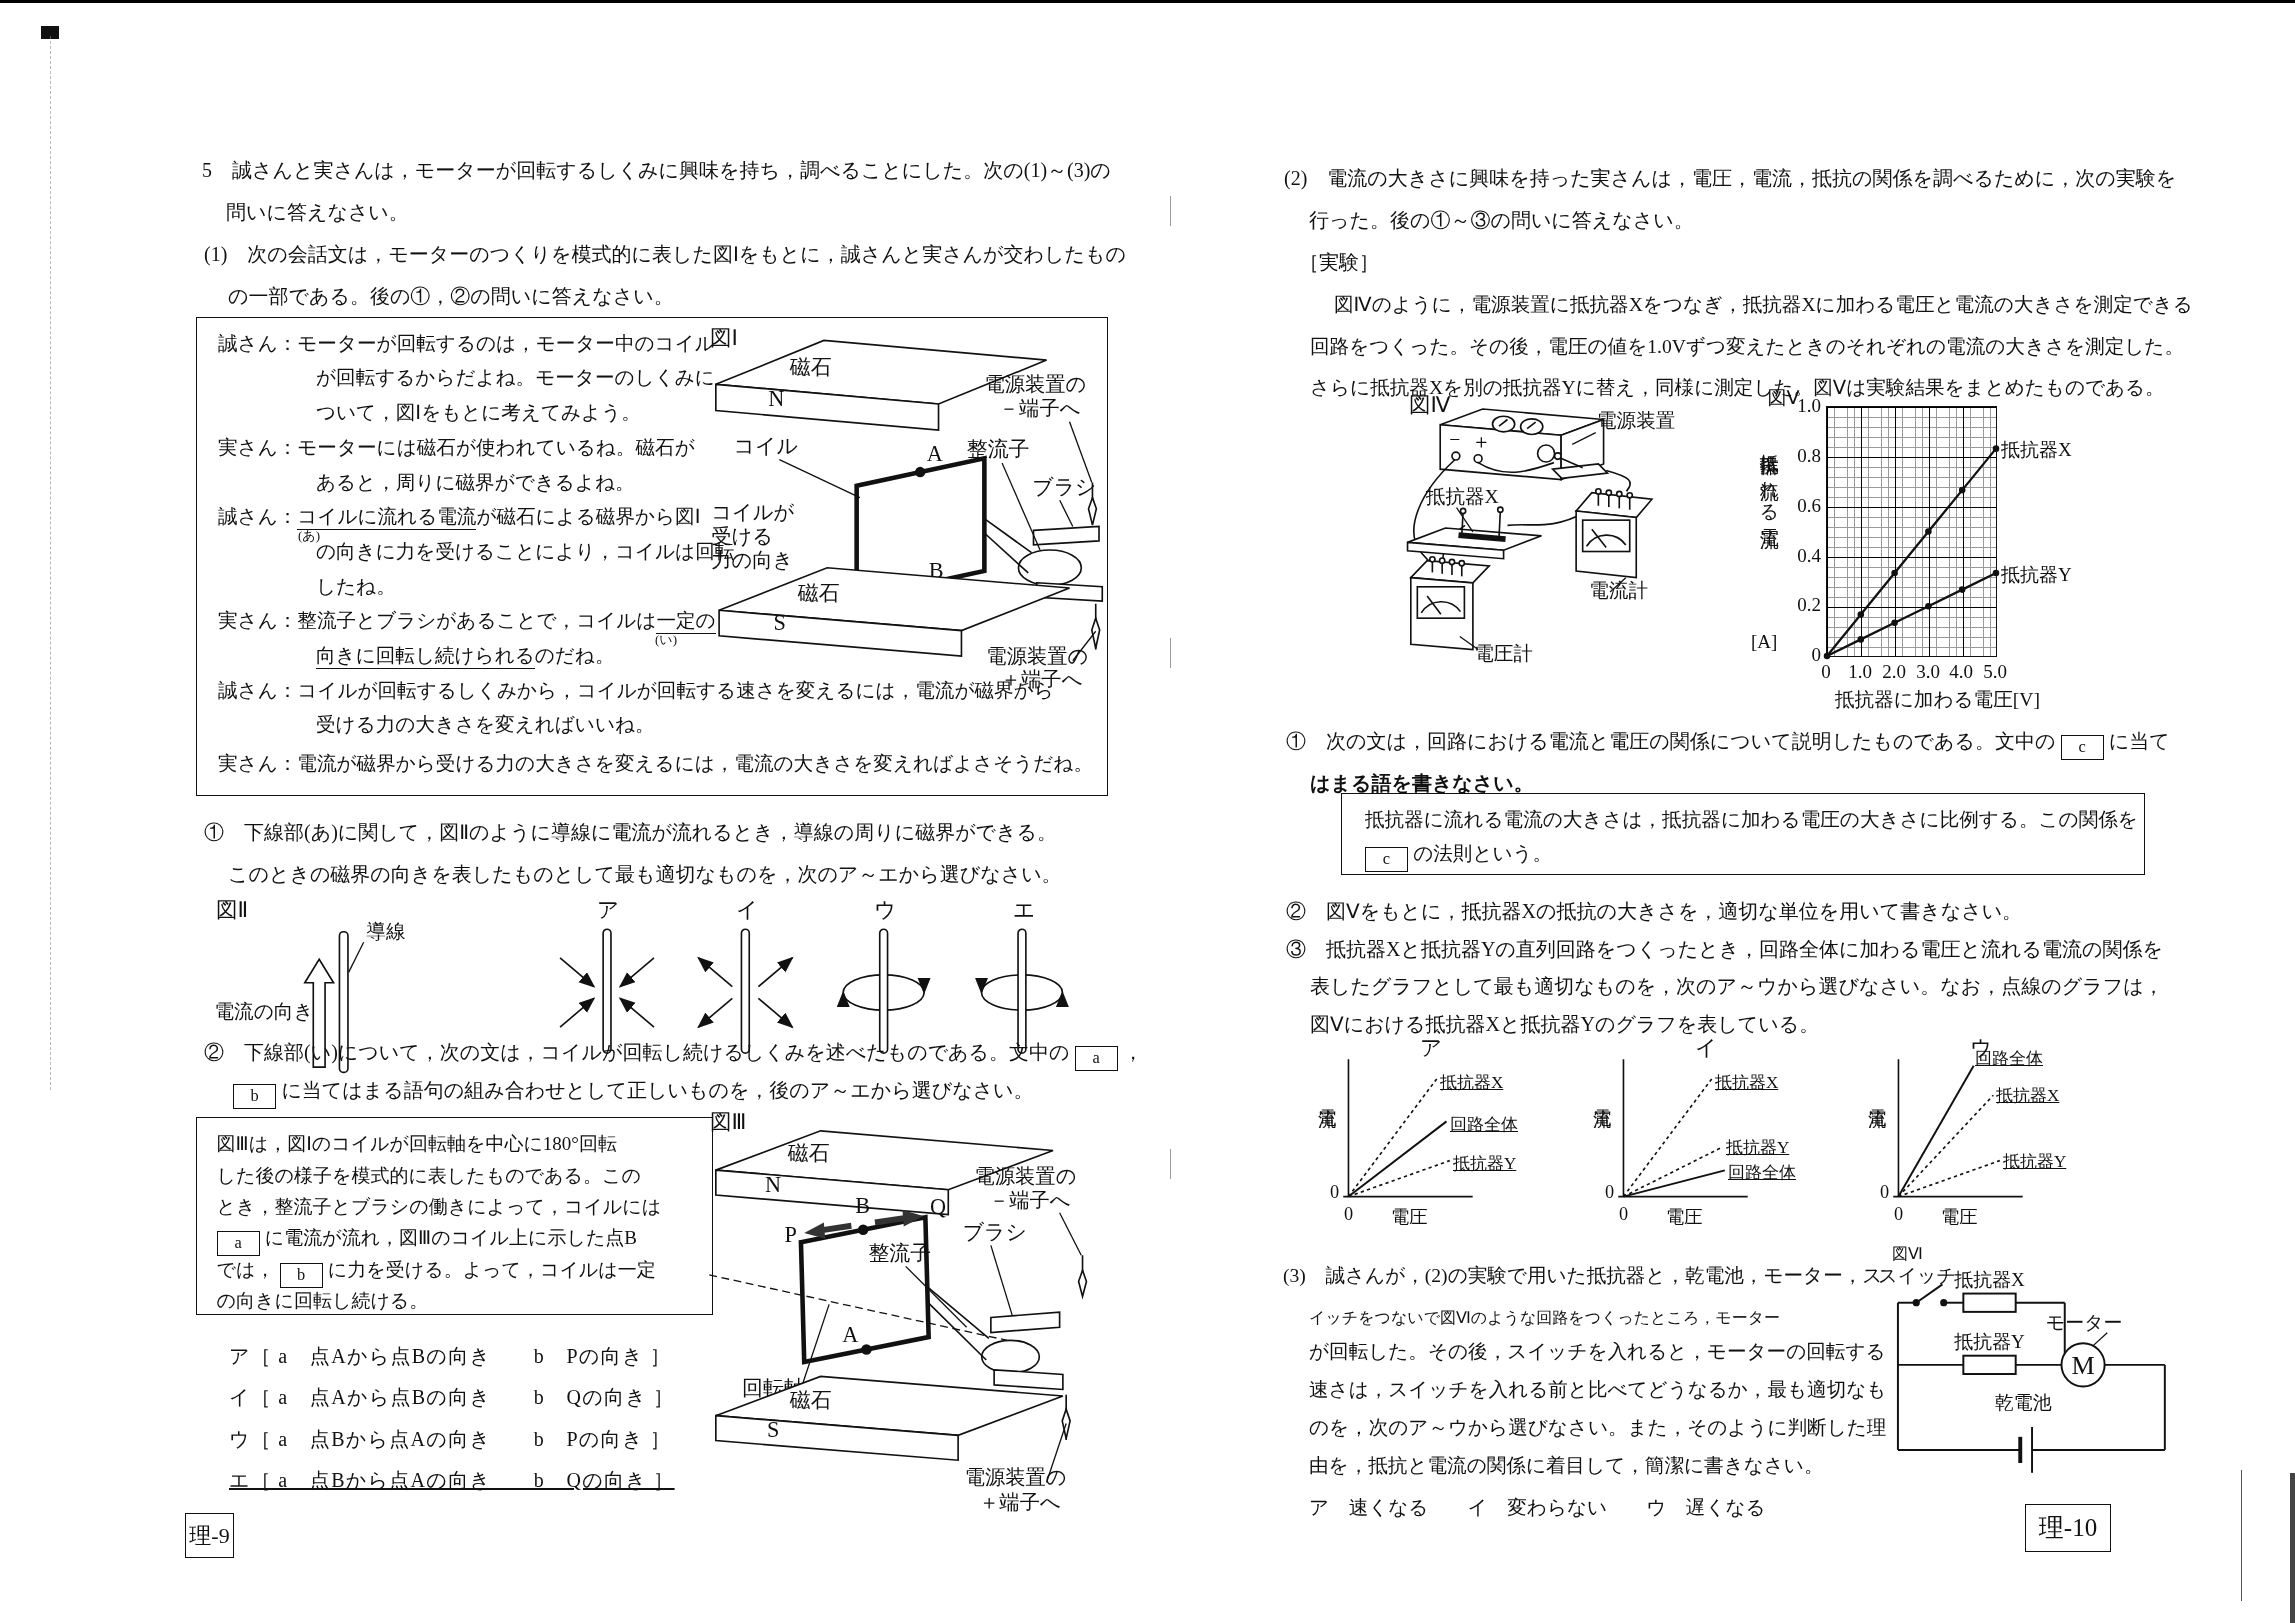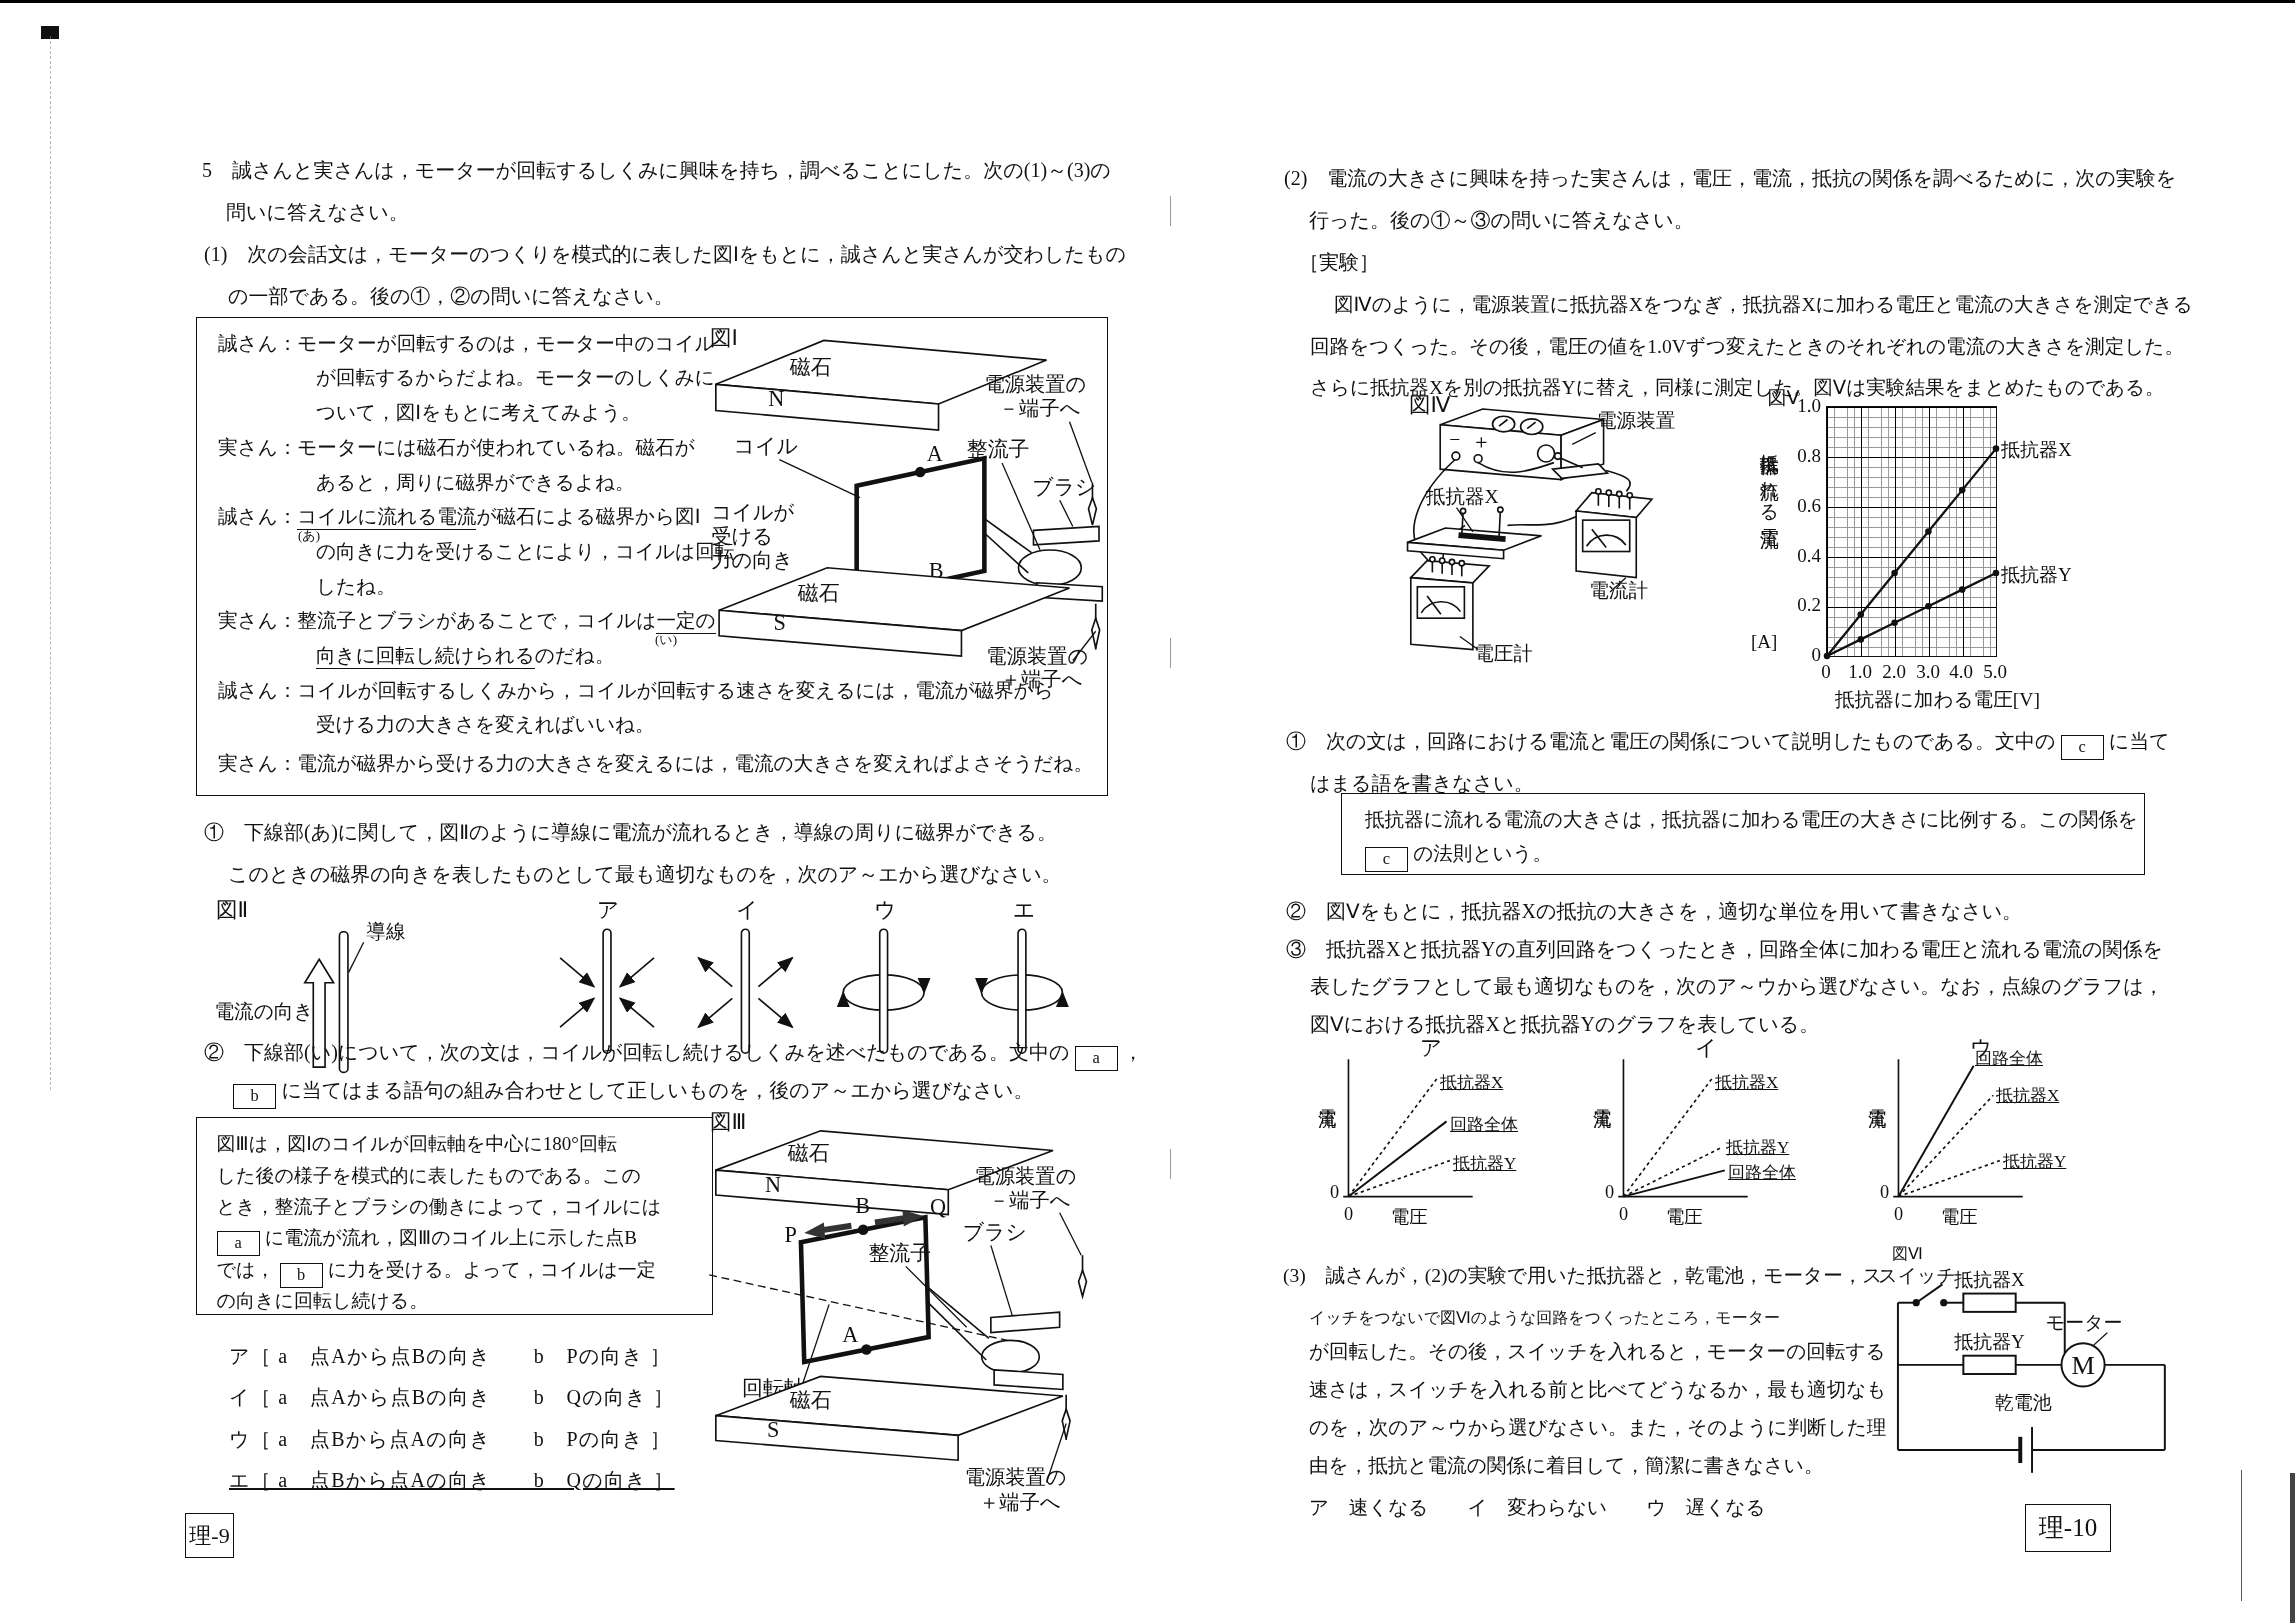--- a/index.html
+++ b/index.html
@@ -383,21 +383,21 @@
     <div class="xtick" style="left:156px;top:280px;">2.0</div>
     <div class="xtick" style="left:190px;top:280px;">3.0</div>
     <div class="xtick" style="left:223px;top:280px;">4.0</div>
     <div class="xtick" style="left:257px;top:280px;">5.0</div>
     <div class="abs" style="left:97px;top:305px;font-size:19.6px;white-space:nowrap;">抵抗器に加わる電圧[V]</div>
   </div>
 
   <div class="t" style="left:1286px;top:728px;">
     <span>①　次の文は，回路における電流と電圧の関係について説明したものである。文中の</span><span class="bx">c</span><span>に当て</span>
   </div>
-  <div class="t" style="left:1310px;top:770px;">はまる語を書きなさい。</div>
+  <div class="t" style="left:1310px;top:770px;font-weight:bold;">はまる語を書きなさい。</div>
 
   <div class="frame" style="left:1341px;top:793px;width:802px;height:80px;font-size:19.6px;">
     <div class="abs" style="left:23px;top:11.8px;white-space:nowrap;">抵抗器に流れる電流の大きさは，抵抗器に加わる電圧の大きさに比例する。この関係を</div>
     <div class="abs" style="left:23px;top:46px;white-space:nowrap;">
       <span class="bx" style="margin-left:0;">c</span><span>の法則という。</span>
     </div>
   </div>
 
   <div class="t" style="left:1286px;top:898px;">②　図Ⅴをもとに，抵抗器Xの抵抗の大きさを，適切な単位を用いて書きなさい。</div>
   <div class="t" style="left:1286px;top:936px;">③　抵抗器Xと抵抗器Yの直列回路をつくったとき，回路全体に加わる電圧と流れる電流の関係を</div>

